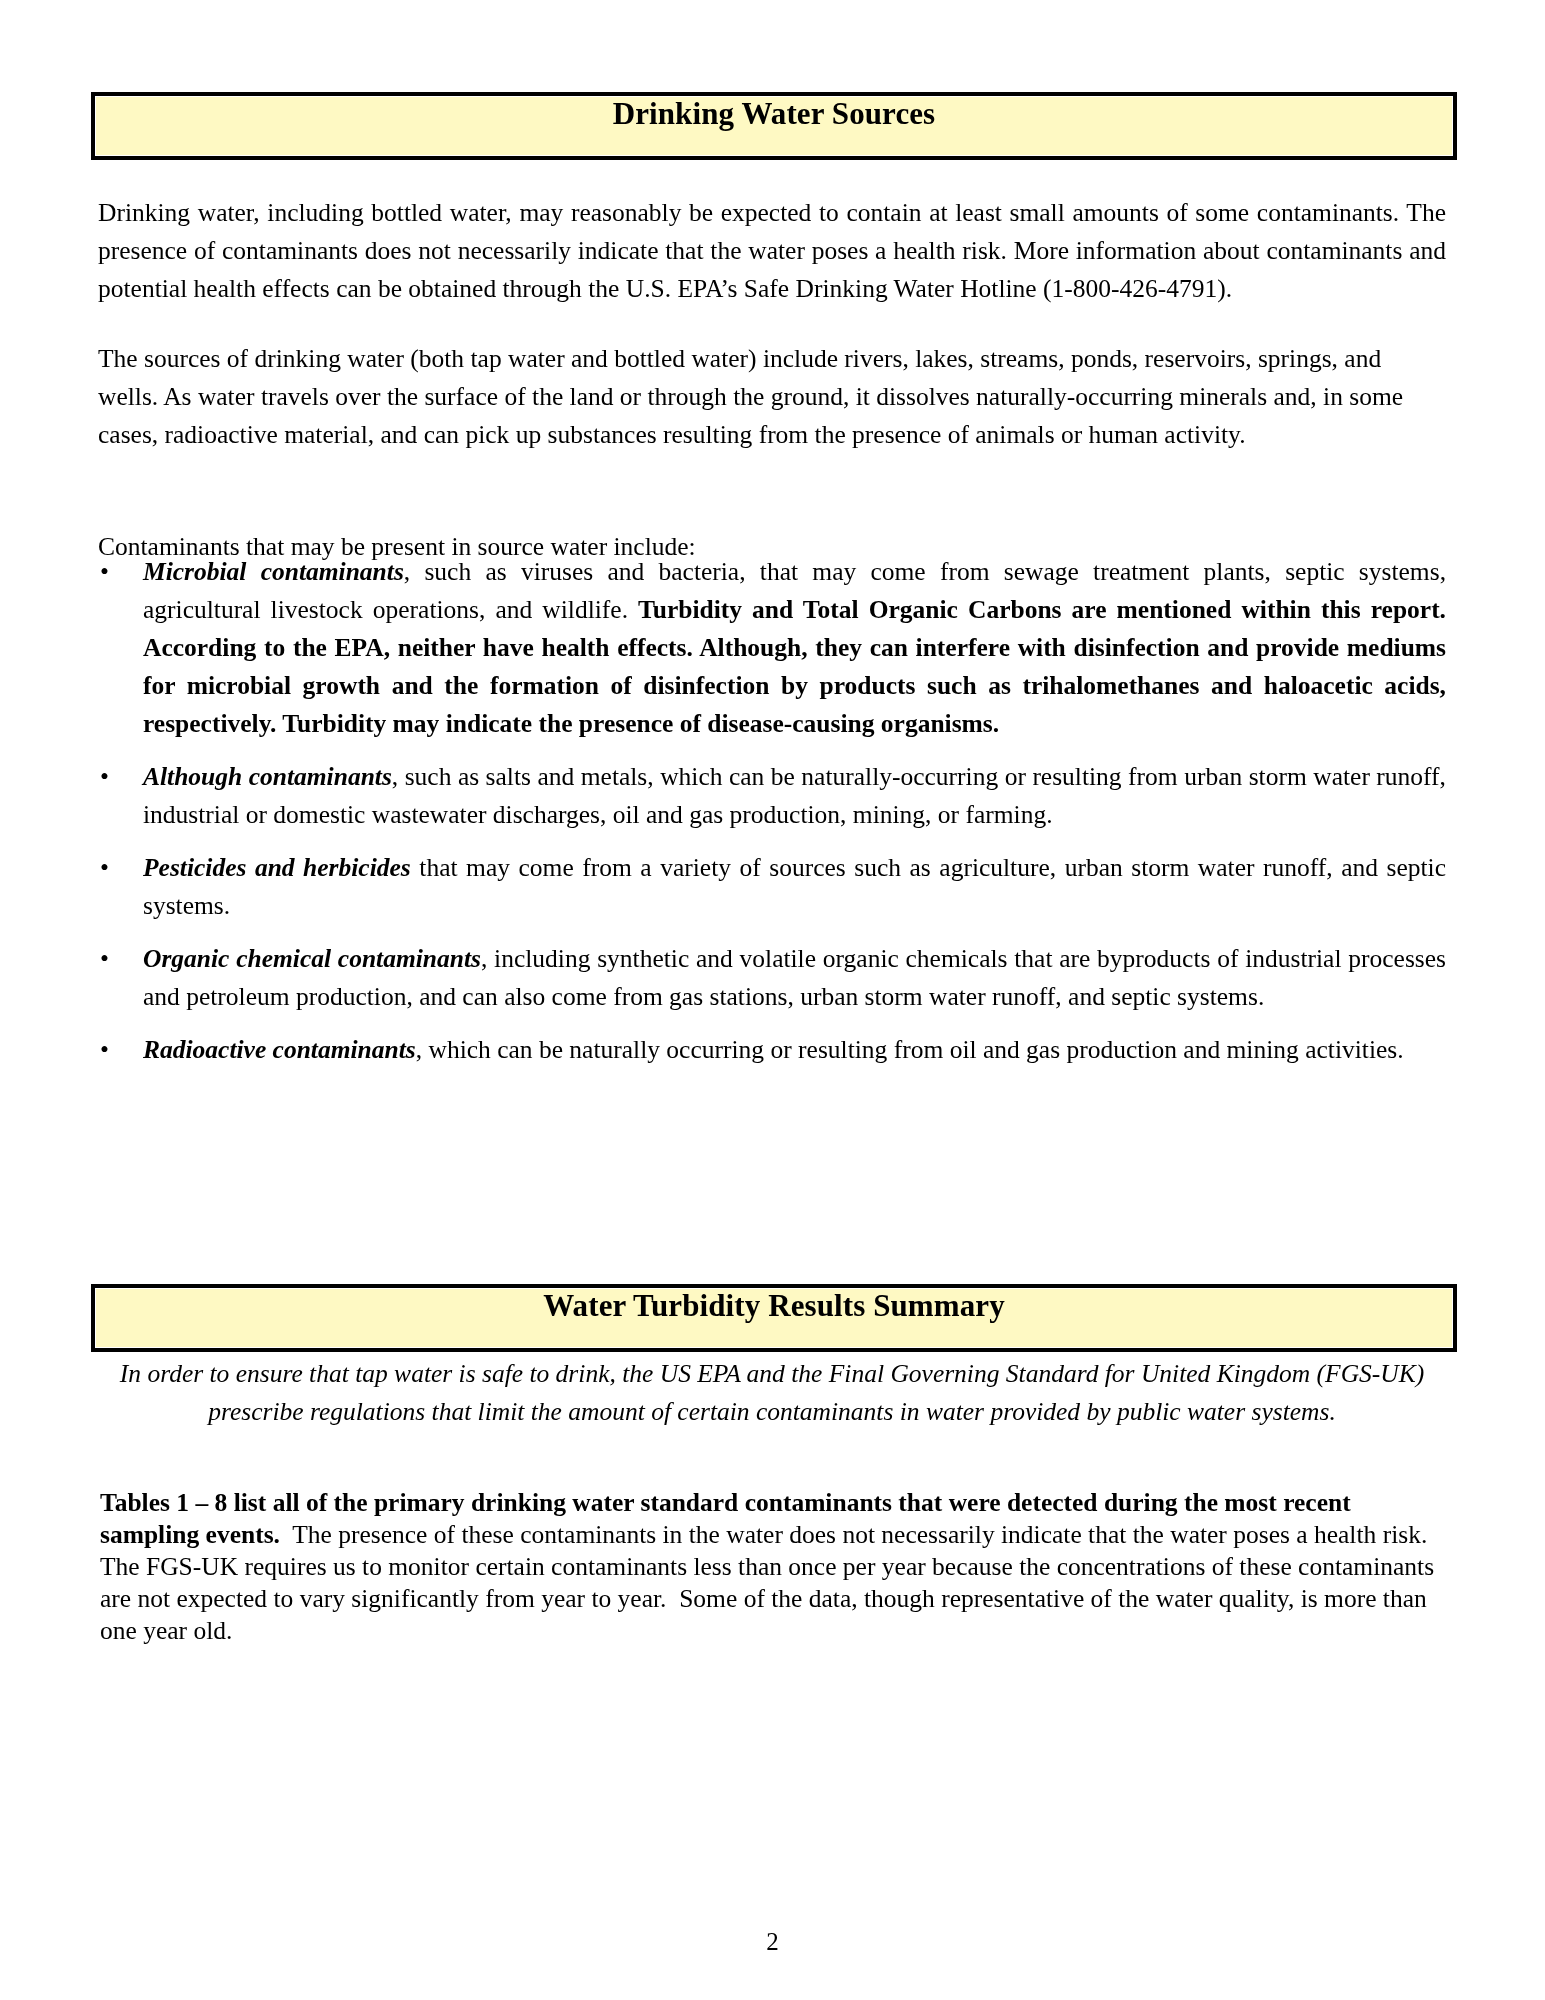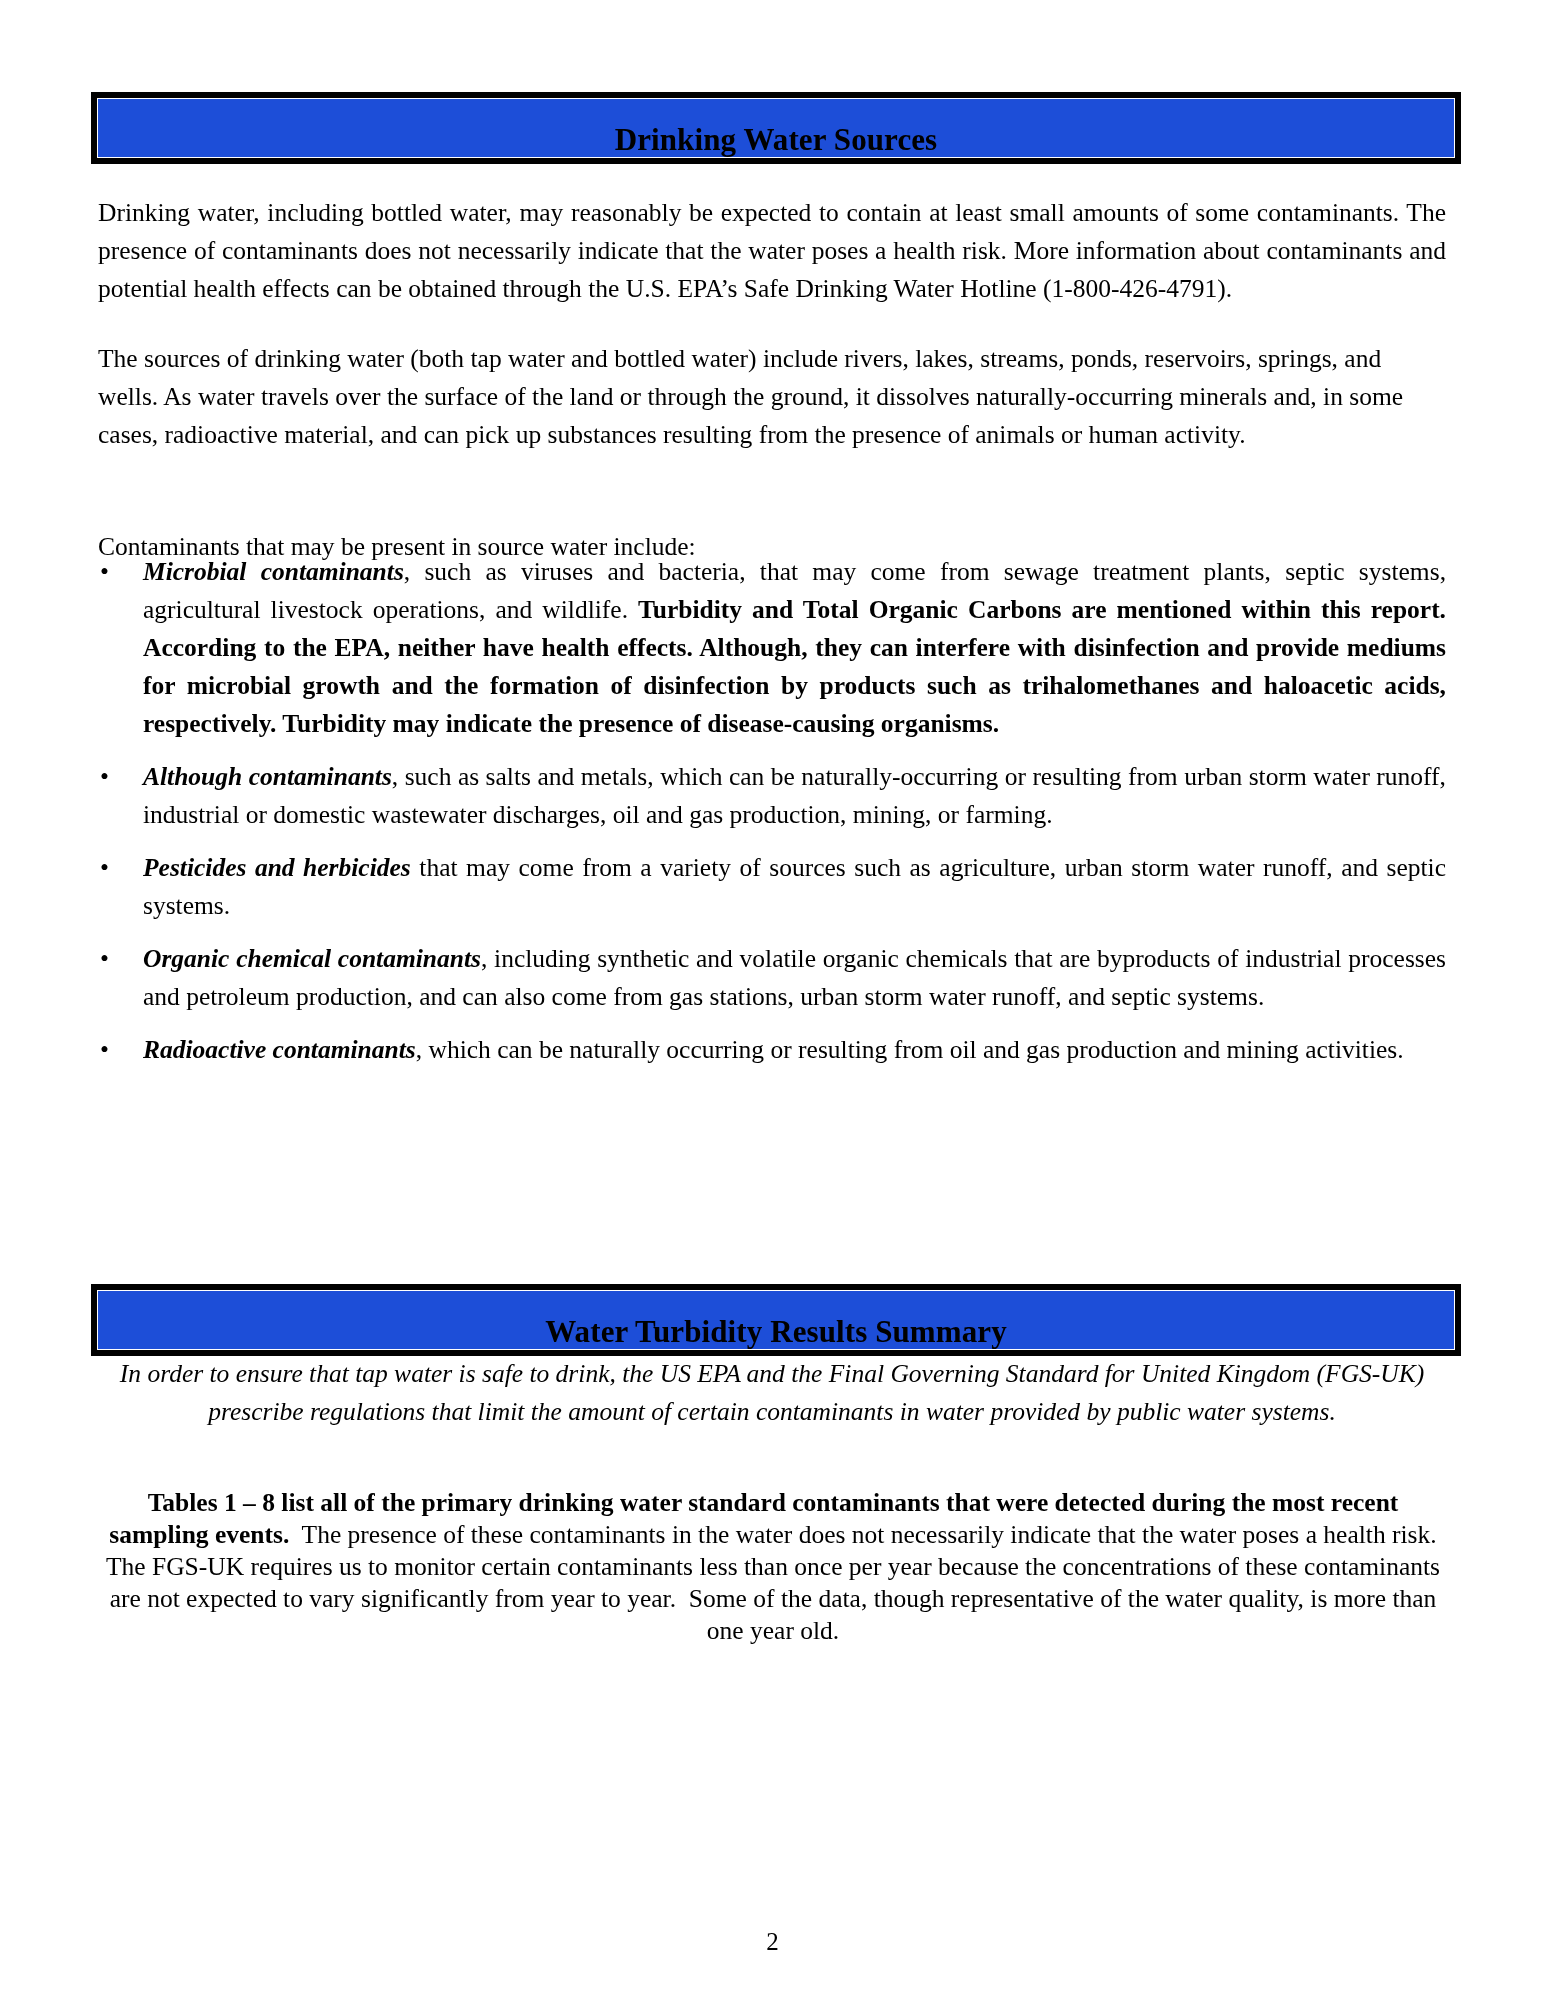--- a/index.html
+++ b/index.html
@@ -1,38 +1,38 @@
 <!DOCTYPE html>
 <html><head>
 <meta charset="utf-8">
 <style>
   html, body { margin: 0; padding: 0; background: #ffffff; }
   body { width: 1545px; height: 2000px; position: relative; overflow: hidden;
          font-family: "Liberation Serif", "DejaVu Serif", serif; color: #000; }
   .section-box {
     position: absolute; left: 91px; width: 1358px; height: 60px;
-    background: #1d4ed8; border: 6px solid #000000;
+    background: #fef9c3; border: 4px solid #000000;
     box-shadow: inset 0 0 0 1px #ffffff;
-    display: flex; align-items: flex-end; justify-content: center;
+    display: flex; align-items: flex-start; justify-content: center;
   }
   .section-box h2 { margin: 0; font-size: 31px; font-weight: bold; letter-spacing: 0.1px; }
   #box1 { top: 92px; }
   #box2 { top: 1284px; }
   .para { position: absolute; left: 98px; width: 1348px; font-size: 25.5px; line-height: 38px; margin: 0; }
   #p1 { top: 172px; text-align: justify; margin-top: 22px; }
   #p2 { top: 340px; }
   #p3 { top: 528px; }
   .bullets { position: absolute; left: 98px; width: 1348px; margin: 0; padding: 0; list-style: none; font-size: 25.5px; line-height: 38px; }
   .bullets li { position: relative; padding-left: 45px; text-align: justify; margin-bottom: 15px; }
   .bullets li .dot { position: absolute; left: 2px; top: 0; }
   .bullets li .term { font-style: italic; font-weight: bold; }
   .bullets li .bold { font-weight: bold; }
   #bl { top: 553px; }
   #intro2 { position: absolute; left: 98px; top: 1355px; width: 1348px; font-size: 25.5px; line-height: 38px; font-style: italic; margin: 0; text-align: center; }
-  #p5 { position: absolute; left: 100px; top: 1487px; width: 1346px; font-size: 25.5px; line-height: 32px; margin: 0; text-align: center; }
+  #p5 { position: absolute; left: 100px; top: 1487px; width: 1346px; font-size: 25.5px; line-height: 32px; margin: 0; }
   #p5 .b { font-weight: bold; }
   #note { display: block; font-weight: bold; }
   #pagenum { position: absolute; left: 0; width: 1545px; top: 1928px; text-align: center; font-size: 25px; }
 </style>
 </head>
 <body>
 
 <div class="section-box" id="box1">
   <h2>Drinking Water Sources</h2>
 </div>

